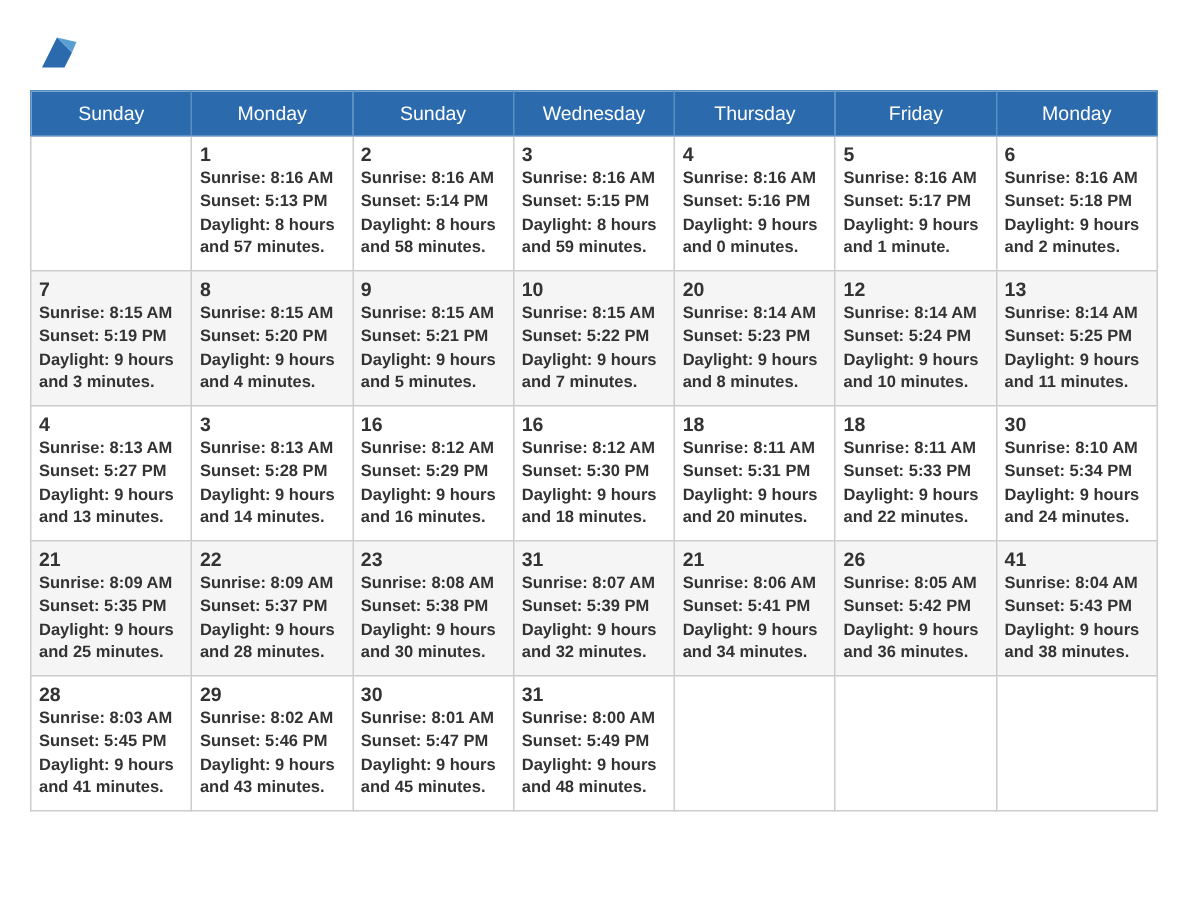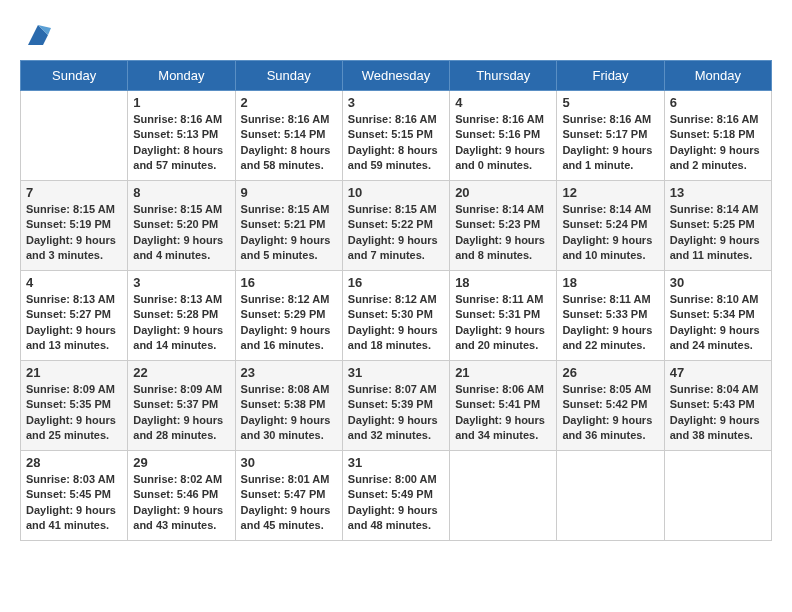--- a/index.html
+++ b/index.html
@@ -226,21 +226,21 @@
         </td>
         <td>
           <div class="day-number">21</div>
           <div class="day-info">Sunrise: 8:06 AM<br>Sunset: 5:41 PM<br>Daylight: 9 hours and 34 minutes.</div>
         </td>
         <td>
           <div class="day-number">26</div>
           <div class="day-info">Sunrise: 8:05 AM<br>Sunset: 5:42 PM<br>Daylight: 9 hours and 36 minutes.</div>
         </td>
         <td>
-          <div class="day-number">47</div>
+          <div class="day-number">41</div>
           <div class="day-info">Sunrise: 8:04 AM<br>Sunset: 5:43 PM<br>Daylight: 9 hours and 38 minutes.</div>
         </td>
       </tr>
       <tr>
         <td>
           <div class="day-number">28</div>
           <div class="day-info">Sunrise: 8:03 AM<br>Sunset: 5:45 PM<br>Daylight: 9 hours and 41 minutes.</div>
         </td>
         <td>
           <div class="day-number">29</div>

